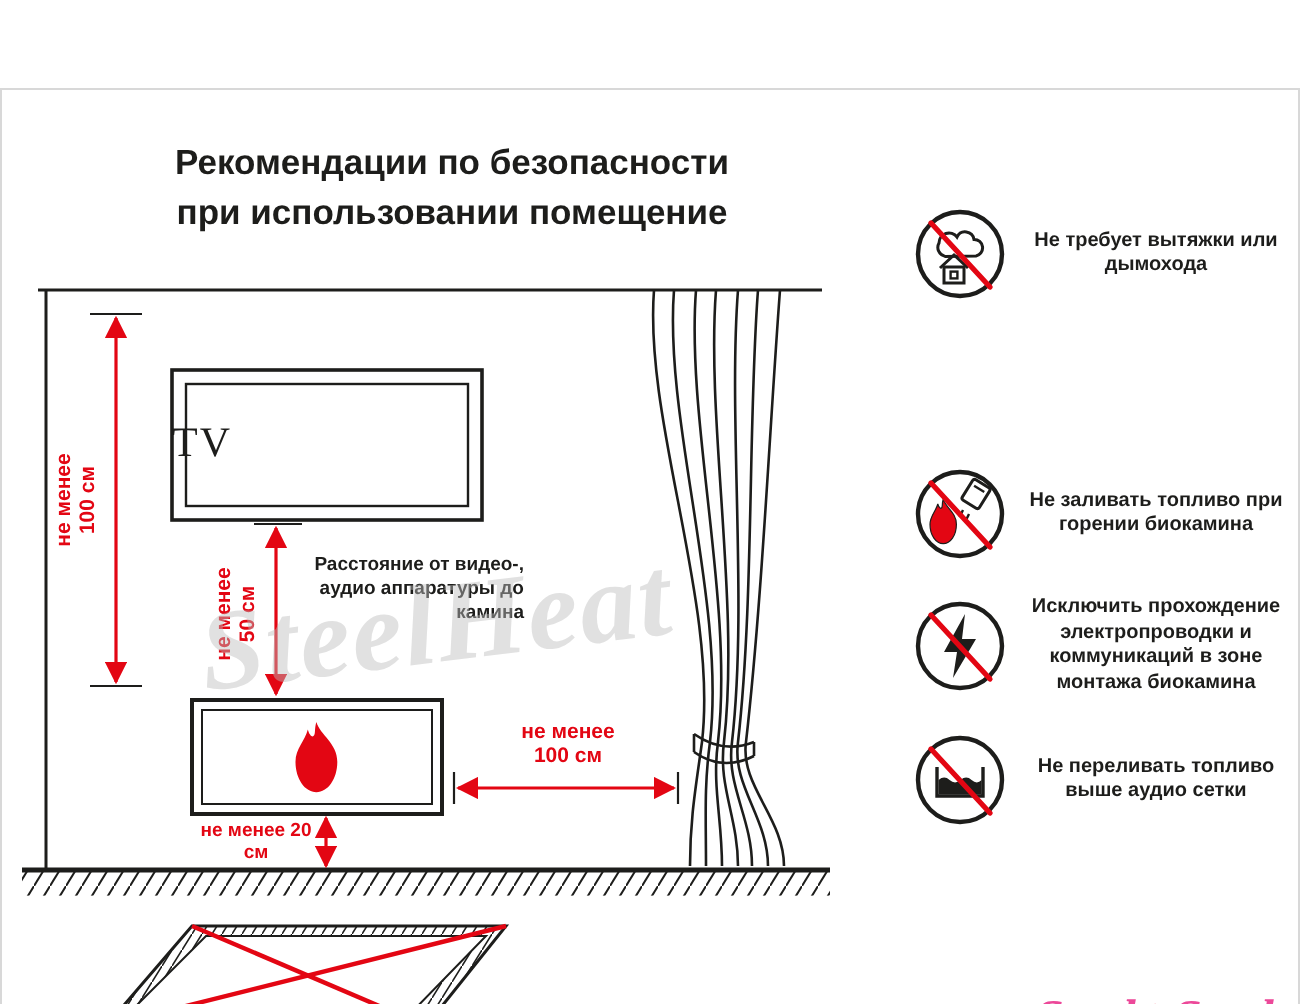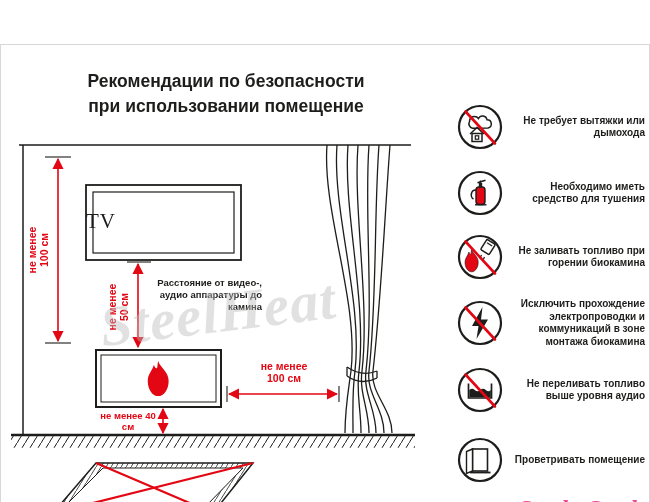--- a/index.html
+++ b/index.html
@@ -31,21 +31,21 @@
   }
   .cap-mid{left:145px;top:232px;width:116px;text-align:right;}
   .cap-bottom{left:166px;top:366px;width:100px;}
   .watermark{
     left:-8px;top:235px;width:450px;text-align:center;pointer-events:none;
     font-family:"Liberation Serif",serif;font-style:italic;font-weight:700;
     font-size:57px;color:#bdbdbd;opacity:.45;transform:rotate(-7deg);letter-spacing:1px;
   }
   .rec-row{position:absolute;left:456px;width:188px;display:flex;align-items:center;gap:8px;}
   .rec-icon{flex:0 0 46px;height:46px;}
-  .rec-text{flex:1;text-align:right;font-size:10px;font-weight:700;line-height:1.25;color:#1d1d1b;}
+  .rec-text{flex:1;text-align:center;font-size:10px;font-weight:700;line-height:1.25;color:#1d1d1b;}
   .logo{
     position:absolute;right:12px;top:451px;display:flex;align-items:center;gap:2px;
     font-family:"Liberation Serif",serif;font-style:italic;font-weight:700;
     font-size:25px;color:#ec4899;
   }
 </style>
 </head>
 <body>
 
 <div class="page">
@@ -138,52 +138,38 @@
       </g>
     </g>
   </svg>
 
   <div class="overlay tv-label">TV</div>
 
   <div class="overlay dim-label rot dim-left">не менее 100 см</div>
   <div class="overlay dim-label rot dim-mid">не менее 50 см</div>
   <div class="overlay caption cap-mid">Расстояние от видео-, аудио аппаратуры до камина</div>
   <div class="overlay dim-label dim-right">не менее 100 см</div>
-  <div class="overlay dim-label dim-bottom">не менее 40 см</div>
+  <div class="overlay dim-label dim-bottom">не менее 20 см</div>
 
   <div class="overlay watermark">SteelHeat</div>
 
   <div class="rec-row" style="top:59px">
     <span class="rec-icon">
       <svg viewBox="0 0 46 46" width="46" height="46">
         <circle cx="23" cy="23" r="21" fill="#fff" stroke="#1d1d1b" stroke-width="2.2"></circle>
         <path d="M12.5 17.5 a5 5 0 0 1 9 -3 a4.5 4.5 0 0 1 8.5 1.2 a4.2 4.2 0 0 1 1 8.3 l-15.5 0.2 a4.6 4.6 0 0 1 -3 -6.7 Z" fill="#fff" stroke="#1d1d1b" stroke-width="1.5"></path>
         <polyline points="13,30 20,23.5 27,30" fill="none" stroke="#1d1d1b" stroke-width="1.5"></polyline>
         <rect x="15" y="29.5" width="10" height="8" fill="#fff" stroke="#1d1d1b" stroke-width="1.5"></rect>
         <rect x="18.3" y="31.8" width="3.4" height="3.4" fill="none" stroke="#1d1d1b" stroke-width="1.2"></rect>
         <line x1="8.5" y1="7.5" x2="38" y2="39.5" stroke="#e30613" stroke-width="2.6" stroke-linecap="round"></line>
       </svg>
     </span>
     <span class="rec-text">Не требует вытяжки или дымохода</span>
   </div>
 
-  <div class="rec-row" style="top:125px">
-    <span class="rec-icon">
-      <svg viewBox="0 0 46 46" width="46" height="46">
-        <circle cx="23" cy="23" r="21" fill="#fff" stroke="#1d1d1b" stroke-width="2.2"></circle>
-        <path d="M19 20 C13.5 20 13 27 16.5 29" fill="none" stroke="#1d1d1b" stroke-width="1.5"></path>
-        <rect x="19" y="17" width="9" height="17.5" rx="3" fill="#e30613" stroke="#1d1d1b" stroke-width="1.4"></rect>
-        <rect x="21.8" y="13" width="3.4" height="4.2" fill="#1d1d1b"></rect>
-        <line x1="20.5" y1="12.8" x2="28.5" y2="10.2" stroke="#1d1d1b" stroke-width="1.6"></line>
-        <line x1="23.5" y1="13" x2="23.5" y2="10.5" stroke="#1d1d1b" stroke-width="1.4"></line>
-        <line x1="18" y1="34.8" x2="29.5" y2="34.8" stroke="#1d1d1b" stroke-width="1.4"></line>
-      </svg>
-    </span>
-    <span class="rec-text">Необходимо иметь средство для тушения</span>
-  </div>
 
   <div class="rec-row" style="top:189px">
     <span class="rec-icon">
       <svg viewBox="0 0 46 46" width="46" height="46">
         <circle cx="23" cy="23" r="21" fill="#fff" stroke="#1d1d1b" stroke-width="2.2"></circle>
         <g transform="rotate(32 31 13)">
           <rect x="26" y="7" width="10" height="12" rx="1.2" fill="#fff" stroke="#1d1d1b" stroke-width="1.5"></rect>
           <line x1="28" y1="10" x2="34" y2="10" stroke="#1d1d1b" stroke-width="1.2"></line>
         </g>
         <line x1="24.5" y1="21" x2="22.8" y2="24.5" stroke="#1d1d1b" stroke-width="1.2"></line>
@@ -211,34 +197,23 @@
 
   <div class="rec-row" style="top:322px">
     <span class="rec-icon">
       <svg viewBox="0 0 46 46" width="46" height="46">
         <circle cx="23" cy="23" r="21" fill="#fff" stroke="#1d1d1b" stroke-width="2.2"></circle>
         <path d="M11.5 16.5 V31 H34.5 V16.5" fill="none" stroke="#1d1d1b" stroke-width="1.7"></path>
         <path d="M12.3 23 q2.8 -2.4 5.5 0 t5.5 0 t5.5 0 t5 0 V30.2 H12.3 Z" fill="#1d1d1b"></path>
         <line x1="8.5" y1="7.5" x2="38" y2="39.5" stroke="#e30613" stroke-width="2.6" stroke-linecap="round"></line>
       </svg>
     </span>
-    <span class="rec-text">Не переливать топливо выше уровня аудио</span>
-  </div>
-
-  <div class="rec-row" style="top:392px">
-    <span class="rec-icon">
-      <svg viewBox="0 0 46 46" width="46" height="46">
-        <circle cx="23" cy="23" r="21" fill="#fff" stroke="#1d1d1b" stroke-width="2.2"></circle>
-        <rect x="15.5" y="12" width="15" height="22" fill="none" stroke="#1d1d1b" stroke-width="1.6"></rect>
-        <polygon points="15.5,12 9.5,14.5 9.5,36.5 15.5,34" fill="#fff" stroke="#1d1d1b" stroke-width="1.4"></polygon>
-        <line x1="13" y1="35.5" x2="33.5" y2="35.5" stroke="#1d1d1b" stroke-width="1.8"></line>
-      </svg>
-    </span>
-    <span class="rec-text">Проветривать помещение</span>
-  </div>
+    <span class="rec-text">Не переливать топливо выше аудио сетки</span>
+  </div>
+
 
   <div class="logo">
     <span>Steel</span>
     <svg width="15" height="19" viewBox="0 0 32 40">
       <path d="M16 1 C18 8 27 12 27 22 C27 31 22 38 16 38 C10 38 5 31 5 22
                C5 15 10 11 11.5 5 C12.5 9 15 10 15.2 6.5 C15.3 4.5 15.5 2.5 16 1 Z" fill="#e30613"></path>
     </svg>
     <span>Steel</span>
   </div>
 

